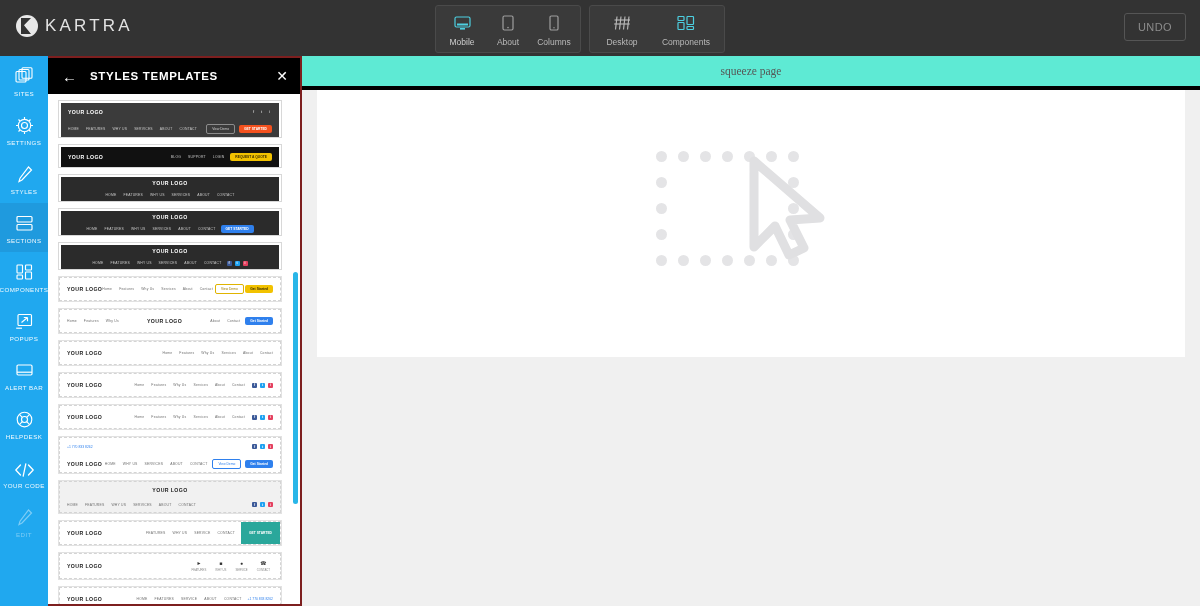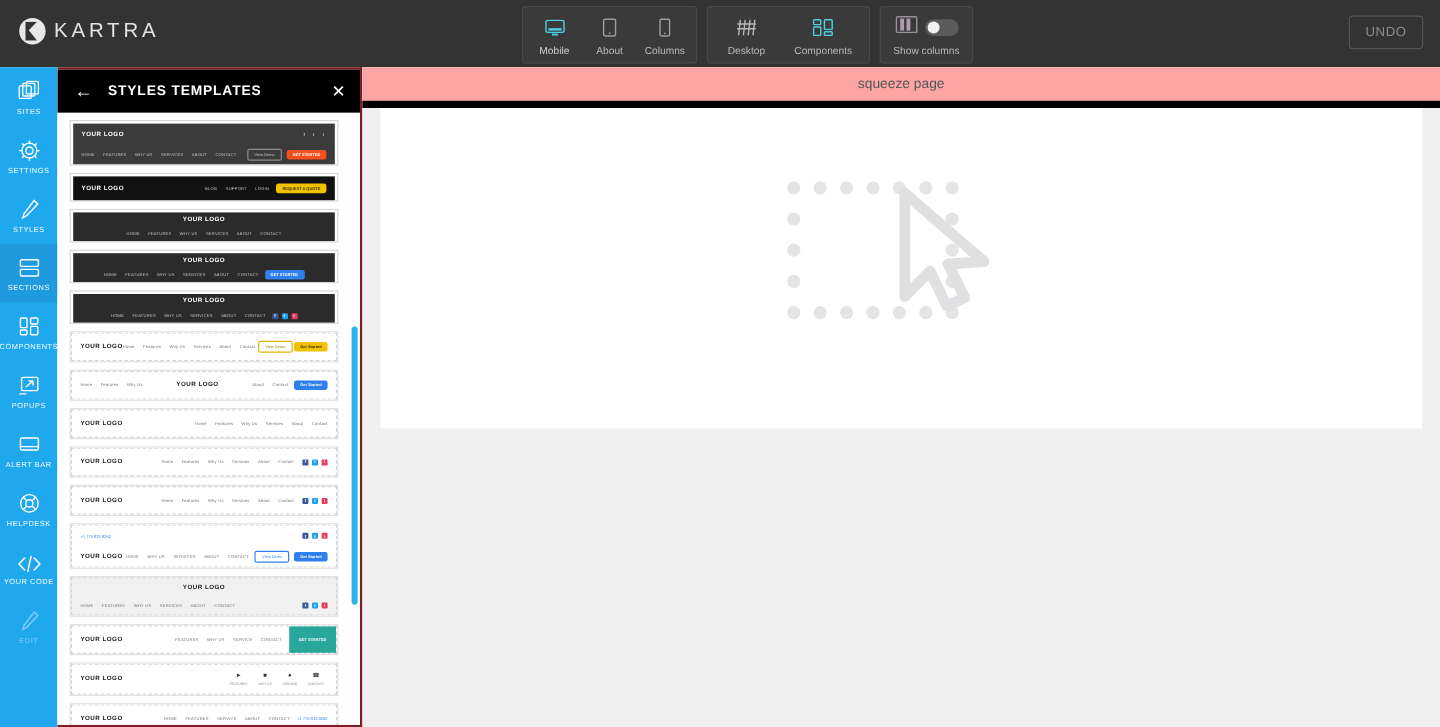--- a/index.html
+++ b/index.html
@@ -187,22 +187,22 @@
     position: absolute; right: 2px; top: 214px; width: 5px; height: 232px;
     background: #29b6e8; border-radius: 3px; cursor: pointer;
   }
 
   
   .main {
     position: absolute; left: 302px; top: 56px; width: 898px; height: 550px;
     background: #f0f0f0;
   }
   .page-tabbar {
-    height: 34px; background: #fca5a5; border-bottom: 6px solid #000000;
-    display: flex; align-items: center; justify-content: center;
+    height: 34px; background: #5eead4; border-bottom: 4px solid #000000;
+    display: flex; align-items: center; justify-content: center; font-family: Liberation Serif, serif;
   }
   .page-tab {
     font-size: 11.5px; color: #565656; cursor: pointer;
   }
   .canvas {
     margin: 0 auto; width: 868px; height: 267px; background: #ffffff;
     display: flex; flex-direction: column; align-items: center;
     justify-content: center; padding-bottom: 10px;
   }
   .dropart { position: relative; width: 190px; height: 125px; margin-bottom: 10px; }
@@ -280,35 +280,20 @@
                 <rect x="1" y="7.5" width="6" height="7" rx="0.7"></rect>
                 <rect x="10" y="1.5" width="6.5" height="8" rx="0.7"></rect>
                 <rect x="10" y="11.5" width="6.5" height="3" rx="0.7"></rect>
               </g>
             </svg>
         </span>
         <span class="tlabel">Components</span>
       </div>
     </div>
 
-    <div class="tgroup">
-      <div class="tbtn widest">
-        <span class="showcol-inner">
-          <span>
-            <svg width="19" height="15" viewBox="0 0 19 15">
-                <rect x="1" y="1" width="17" height="13" rx="1" fill="none" stroke="#9b8f9b" stroke-width="1.2"></rect>
-                <rect x="4.2" y="2.5" width="3.2" height="10" fill="#b39ab3"></rect>
-                <rect x="9.4" y="2.5" width="3.2" height="10" fill="#b39ab3"></rect>
-              </svg>
-          </span>
-          <span class="toggle-pill"></span>
-        </span>
-        <span class="tlabel">Show columns</span>
-      </div>
-    </div>
 
   </div>
 
   <div class="topright">
     <div class="undo-btn">UNDO</div>
   </div>
 </div>
 
 <div class="rail">
 

